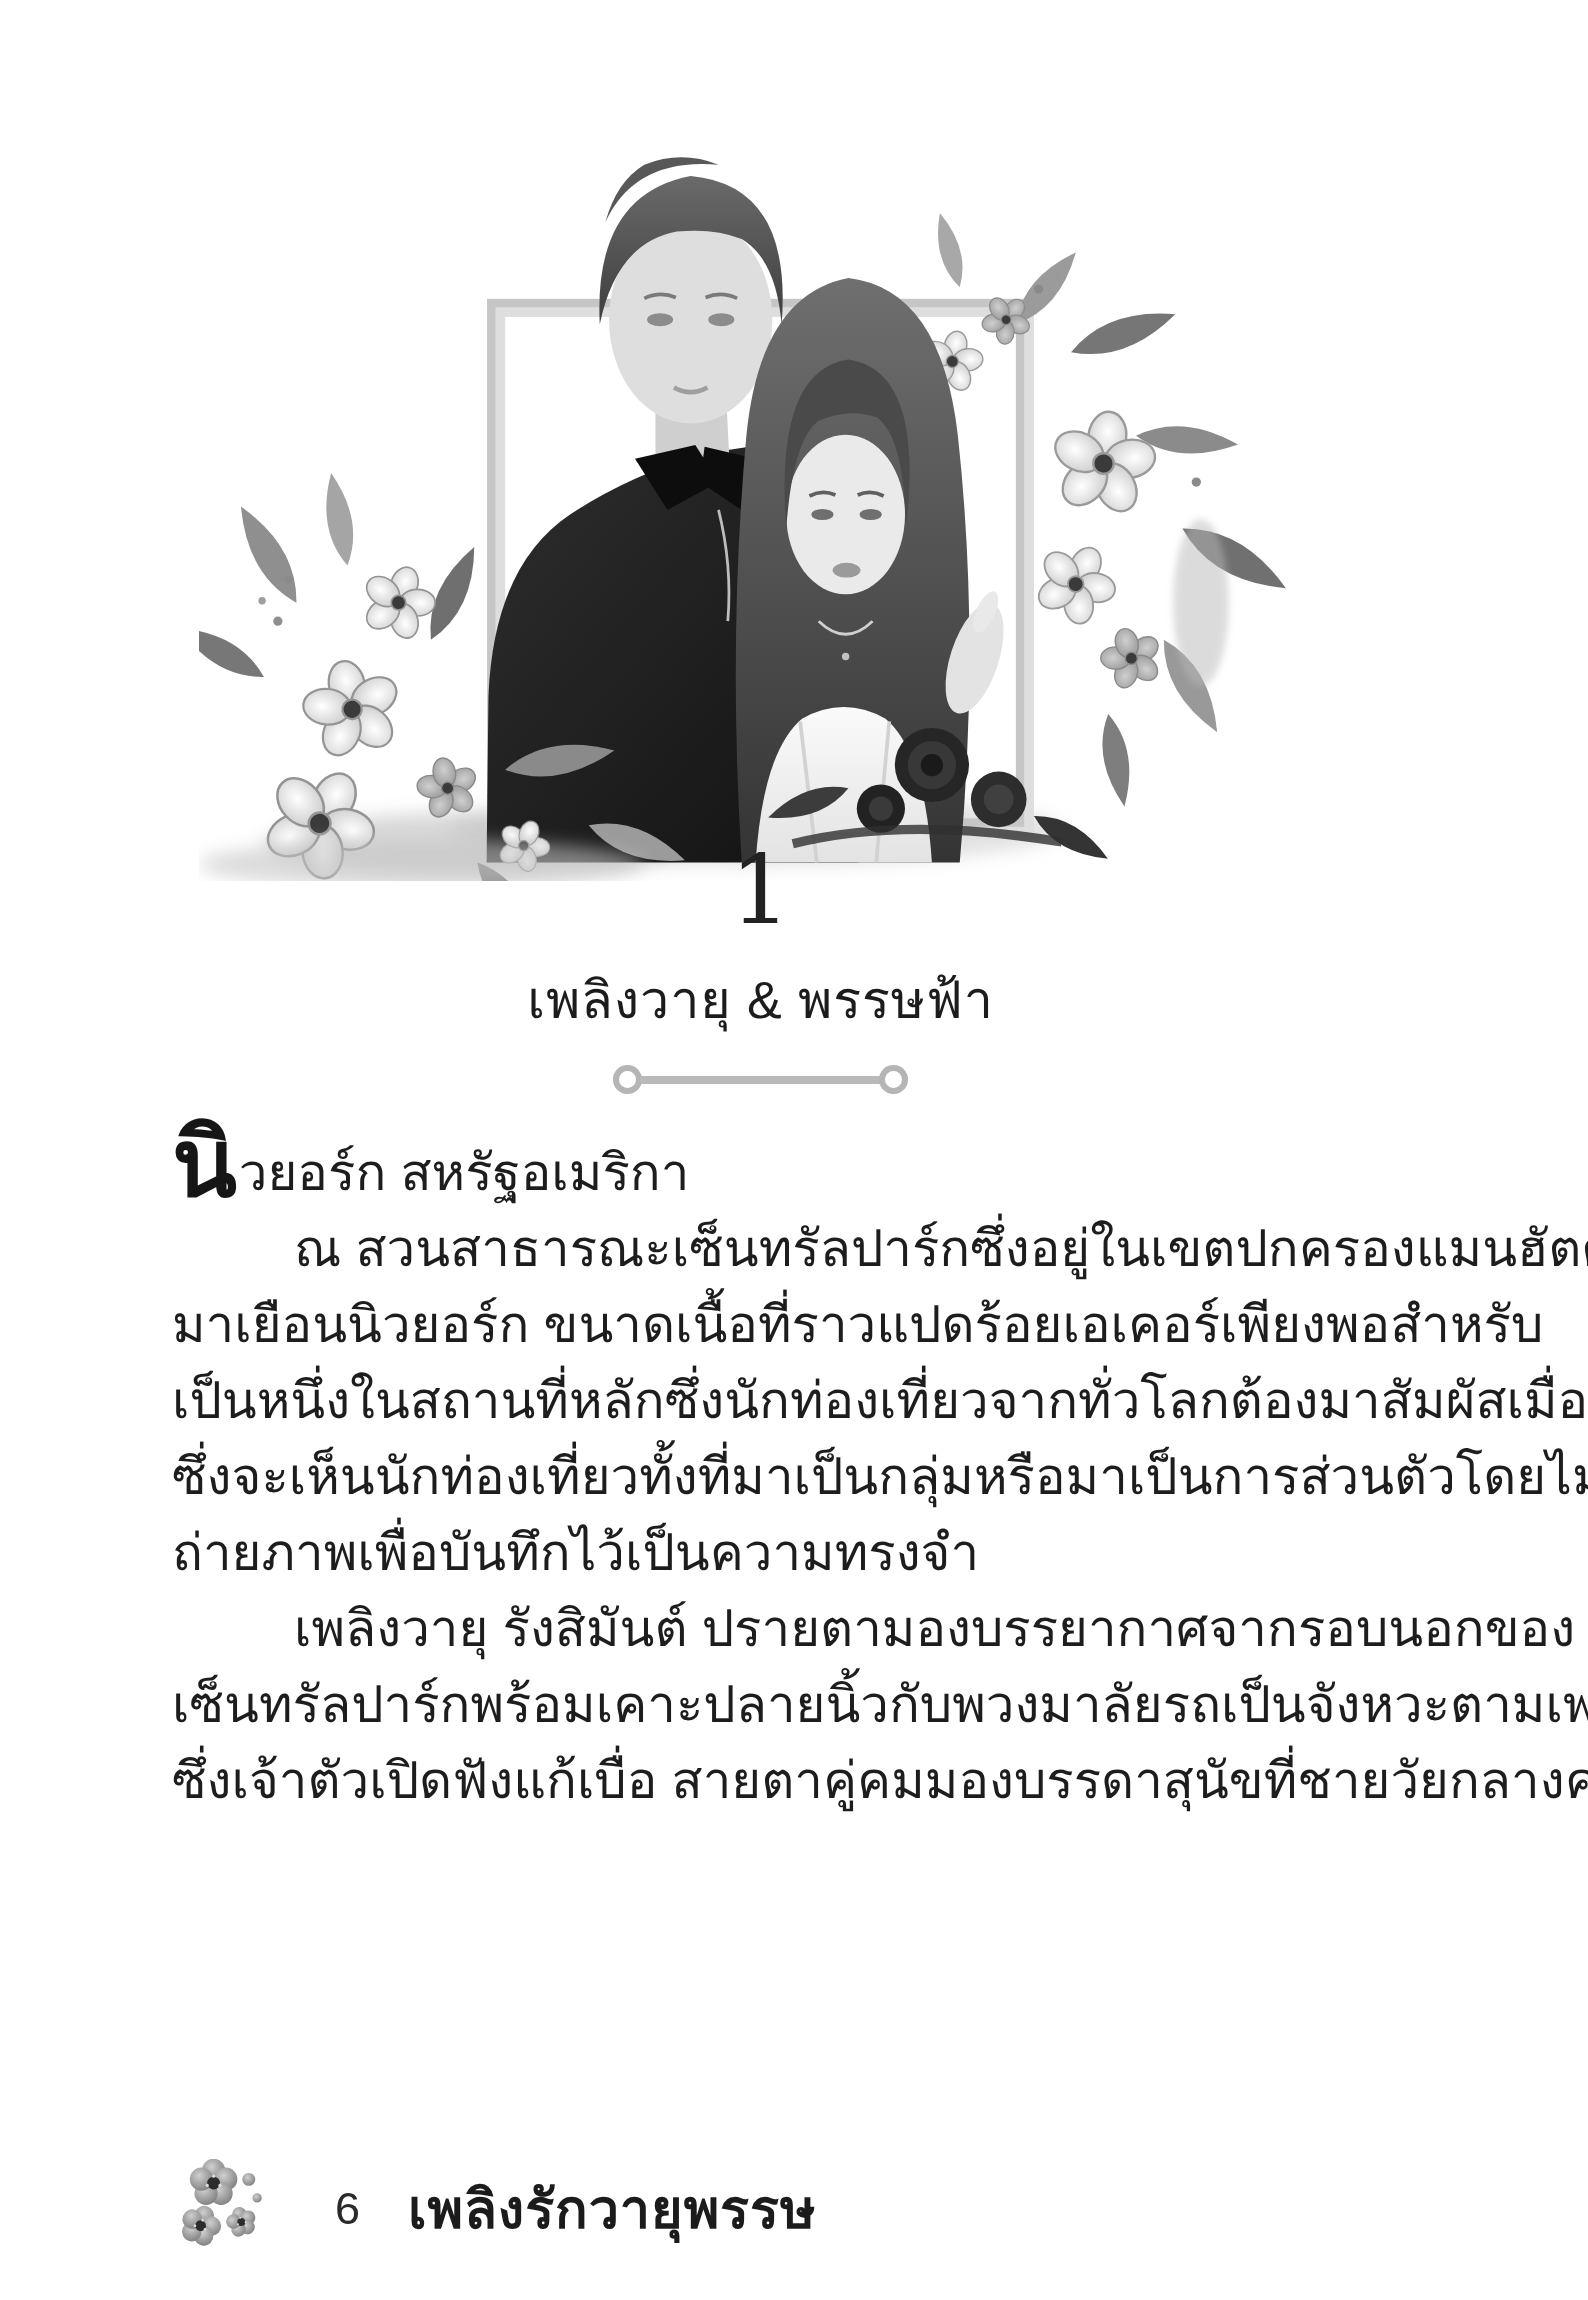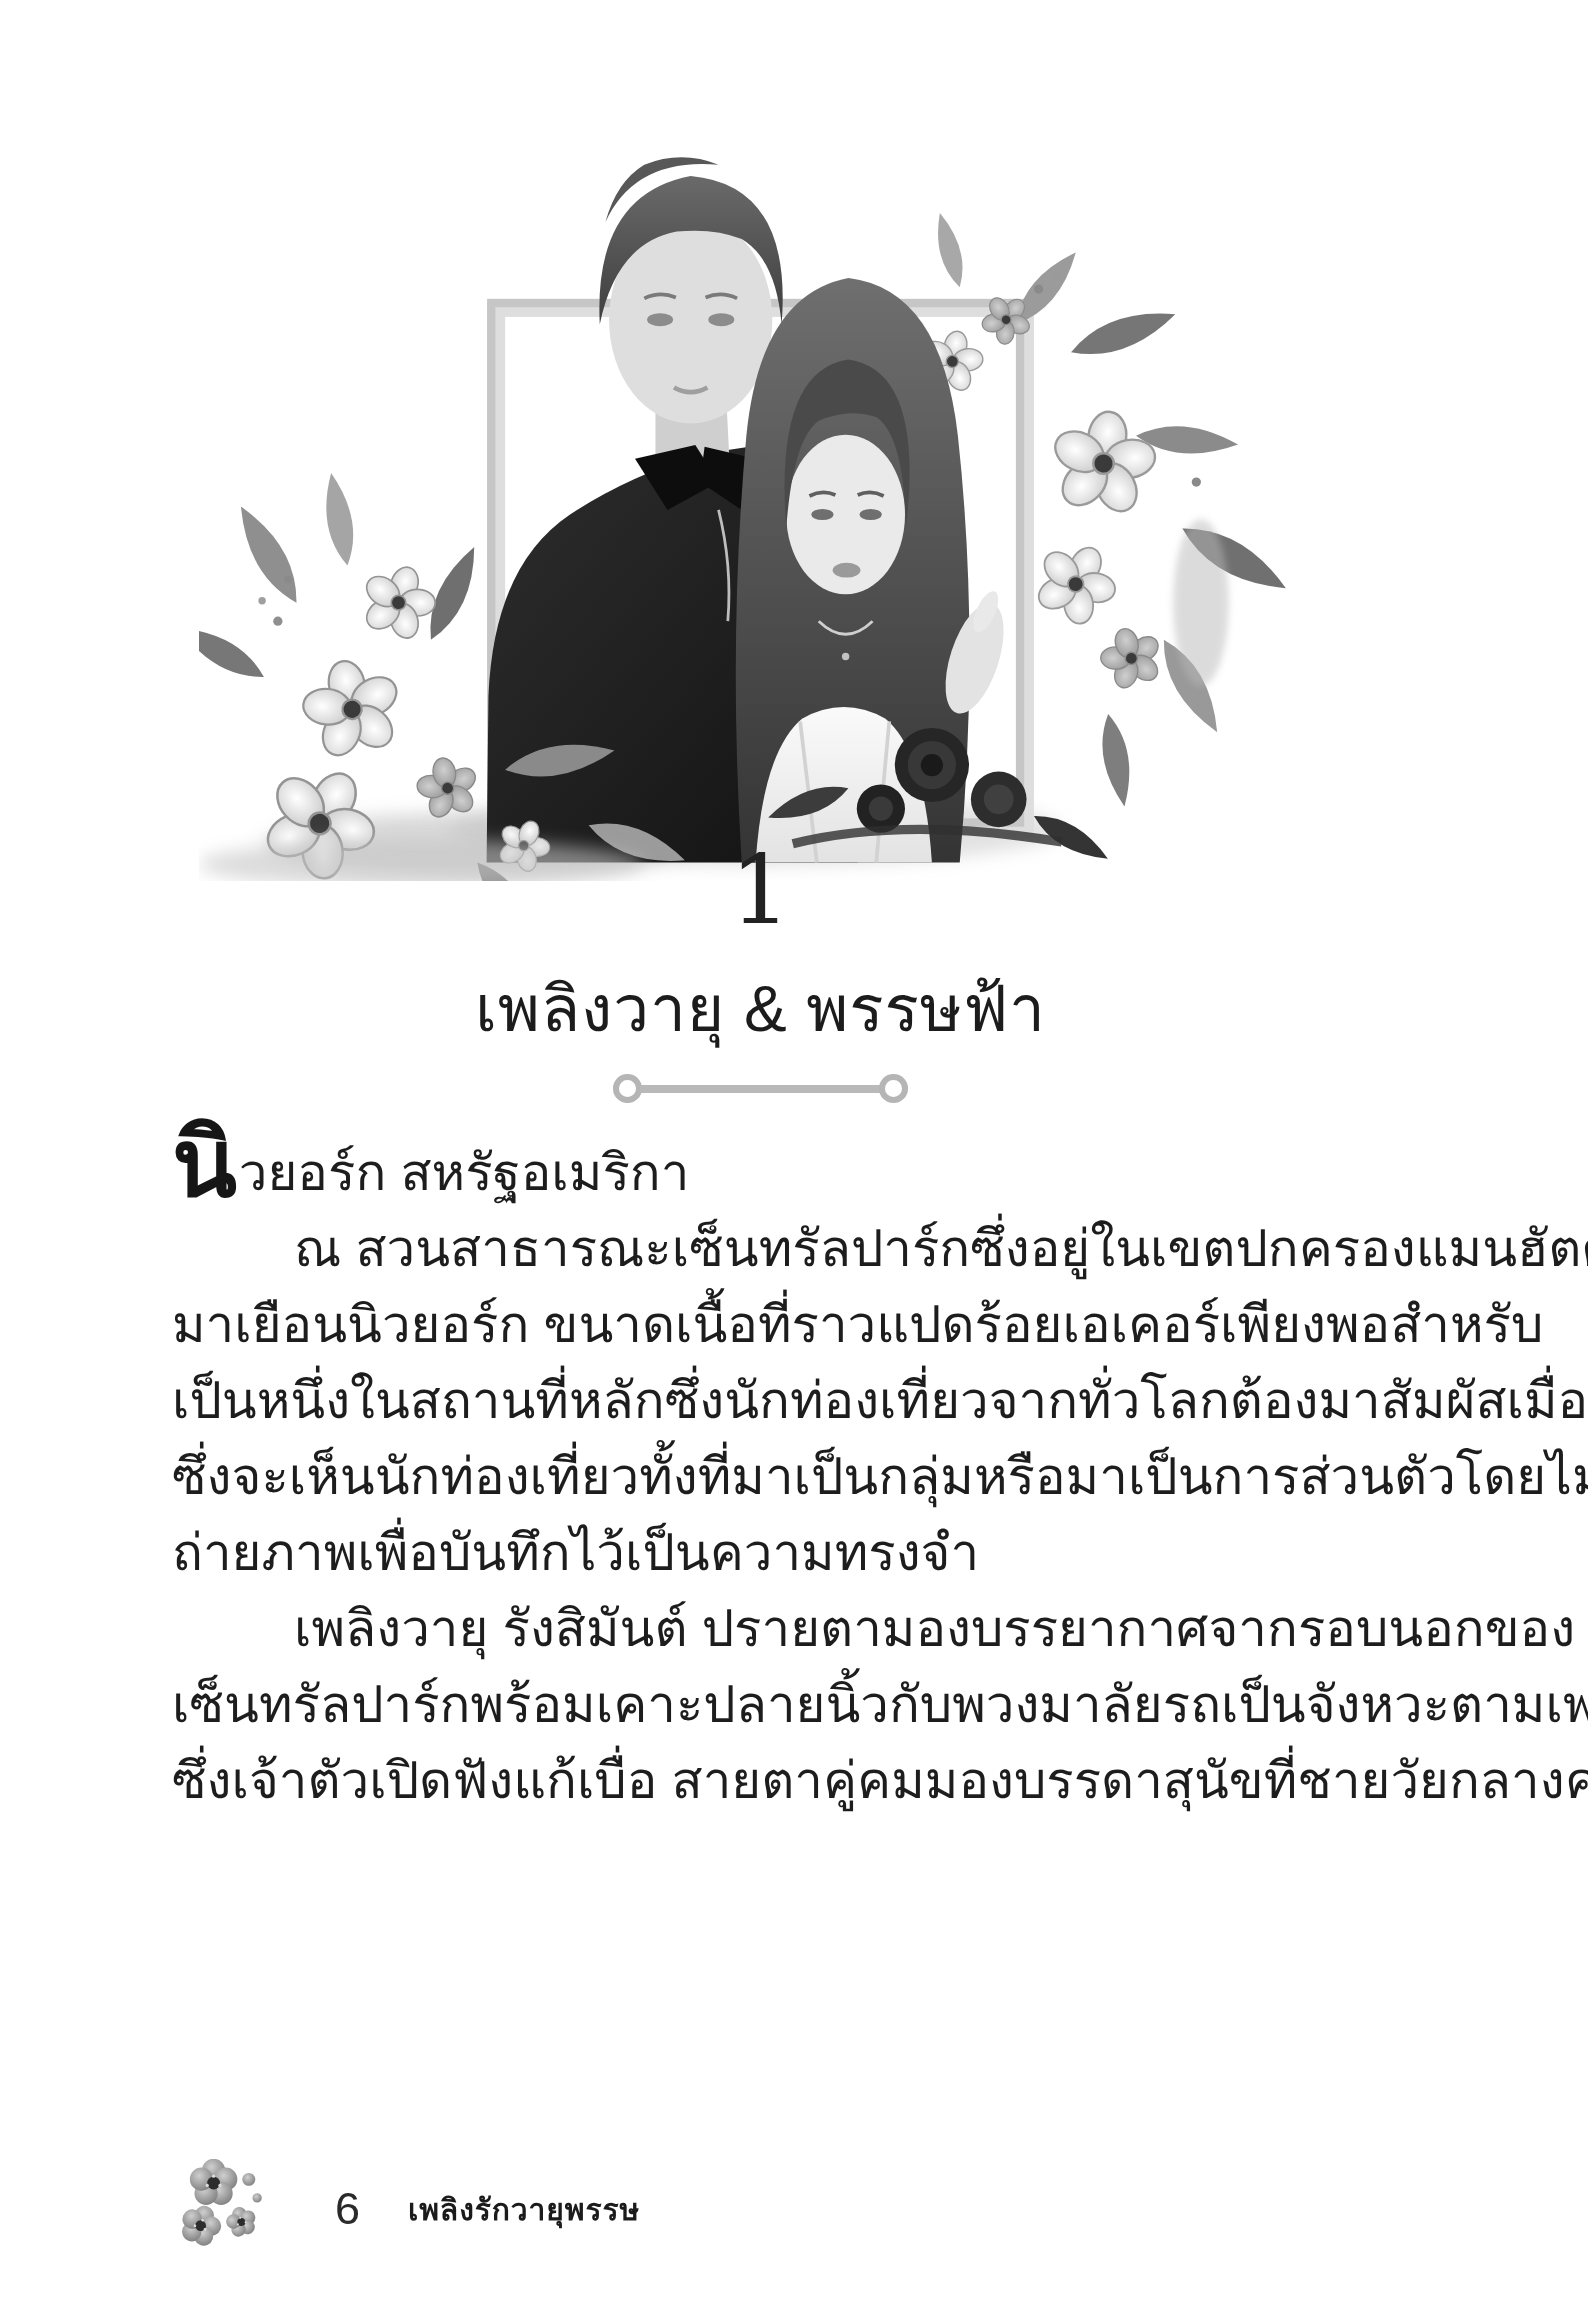--- a/index.html
+++ b/index.html
@@ -17,22 +17,22 @@
   }
   
   .heading-wrap{
     position:absolute;left:0;top:839px;width:1521px;text-align:center;
   }
   .chapter-number{
     font-family:"DejaVu Serif","Liberation Serif",serif;
     font-size:95px;line-height:102px;color:#222;
   }
   .chapter-title{
-    margin-top:24px;
-    font-size:64px;line-height:89px;font-weight:400;color:#1c1c1c;
+    margin-top:15px;
+    font-size:52px;line-height:89px;font-weight:400;color:#1c1c1c;
     letter-spacing:0.9px;
   }
   .divider{
     margin:20.4px auto 0 auto;
     display:flex;align-items:center;justify-content:center;width:295px;
   }
   .divider .ring{
     width:16.7px;height:16.7px;border:6.5px solid #b5b5b5;border-radius:50%;
     background:#fff;flex:0 0 auto;
   }
@@ -53,21 +53,21 @@
   
   .footer{
     position:absolute;left:170px;top:2158px;height:102px;
     display:flex;align-items:center;
   }
   .footer .flower-icon{width:102px;height:100px;flex:0 0 auto;}
   .footer .page-number{
     margin-left:63px;font-size:45px;color:#2a2a2a;
   }
   .footer .running-title{
-    margin-left:48px;font-size:30px;font-weight:700;color:#1b1b1b;
+    margin-left:48px;font-size:54px;font-weight:700;color:#1b1b1b;
     letter-spacing:0.9px;
   }
 </style>
 </head>
 <body>
 
 <div class="page">
 
   <div class="illustration">
     <svg width="1104" height="835" viewBox="0 0 1190 900" xmlns="http://www.w3.org/2000/svg">

